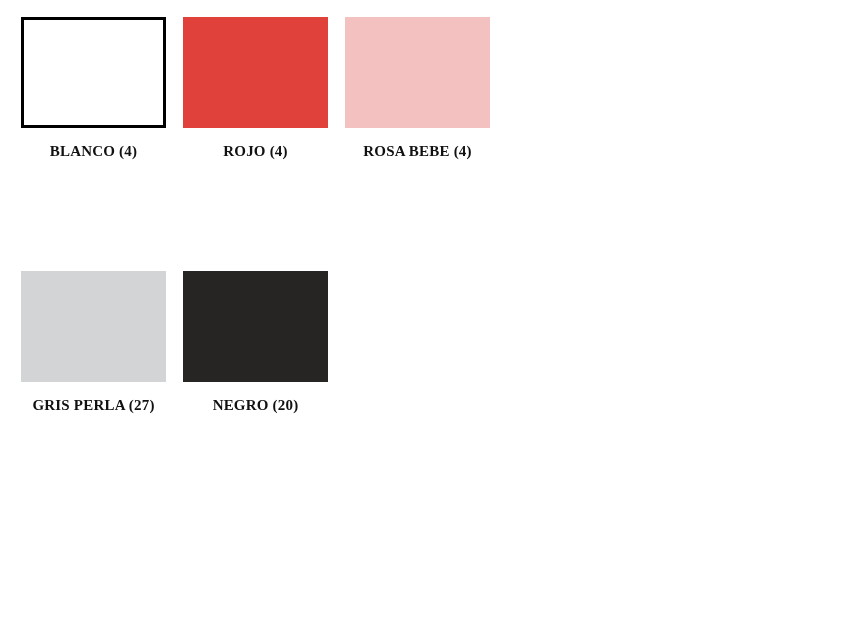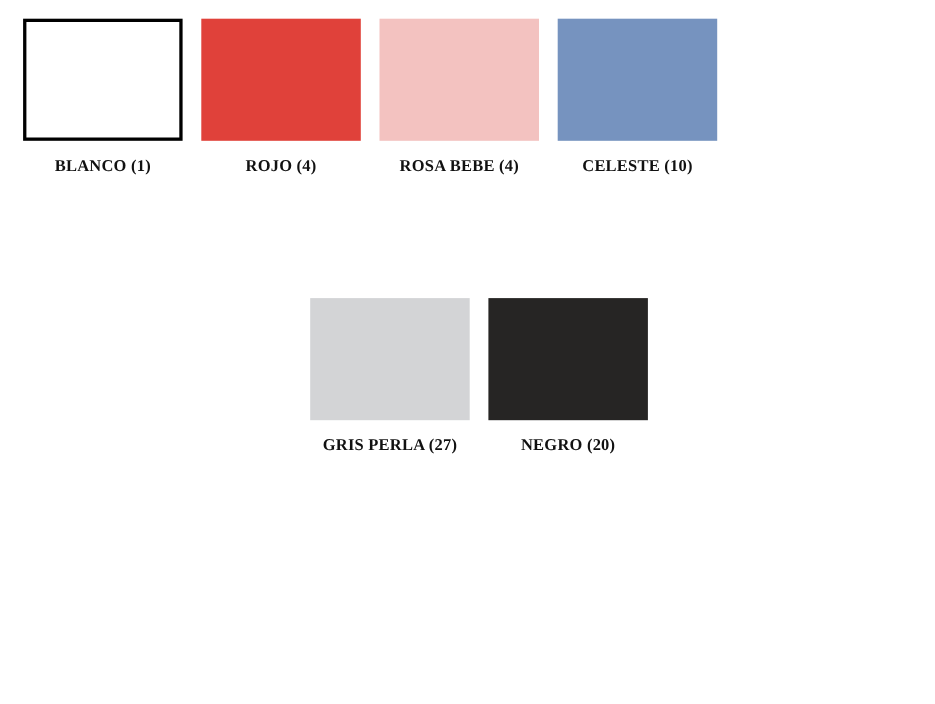--- a/index.html
+++ b/index.html
@@ -26,21 +26,20 @@
   .swatch-row {
     display: flex;
     flex-direction: row;
     align-items: flex-start;
     
     gap: 17px;
   }
 
   .swatch-row.row-2 {
     margin-top: 111px; 
-    justify-content: center;
   }
 
   .swatch-cell {
     width: 145px;
     display: flex;
     flex-direction: column;
     align-items: center;
   }
 
   .swatch-chip {
@@ -69,38 +68,34 @@
 </style>
 </head>
 <body style="background-color: rgb(255, 255, 255);">
 
 <div class="palette">
 
   <div class="swatch-row row-1">
 
     <div class="swatch-cell">
       <div class="swatch-chip outlined" style="background-color: rgb(255, 255, 255);"></div>
-      <div class="swatch-label">BLANCO (1)</div>
+      <div class="swatch-label">BLANCO (4)</div>
     </div>
 
 
     <div class="swatch-cell">
       <div class="swatch-chip" style="background-color: rgb(224, 65, 58);"></div>
       <div class="swatch-label">ROJO (4)</div>
     </div>
 
     <div class="swatch-cell">
       <div class="swatch-chip" style="background-color: rgb(243, 194, 192);"></div>
       <div class="swatch-label">ROSA BEBE (4)</div>
     </div>
 
-    <div class="swatch-cell">
-      <div class="swatch-chip" style="background-color: rgb(118, 147, 191);"></div>
-      <div class="swatch-label">CELESTE (10)</div>
-    </div>
 
   </div>
 
   <div class="swatch-row row-2">
 
     <div class="swatch-cell">
       <div class="swatch-chip" style="background-color: rgb(211, 212, 214);"></div>
       <div class="swatch-label">GRIS PERLA (27)</div>
     </div>
 

